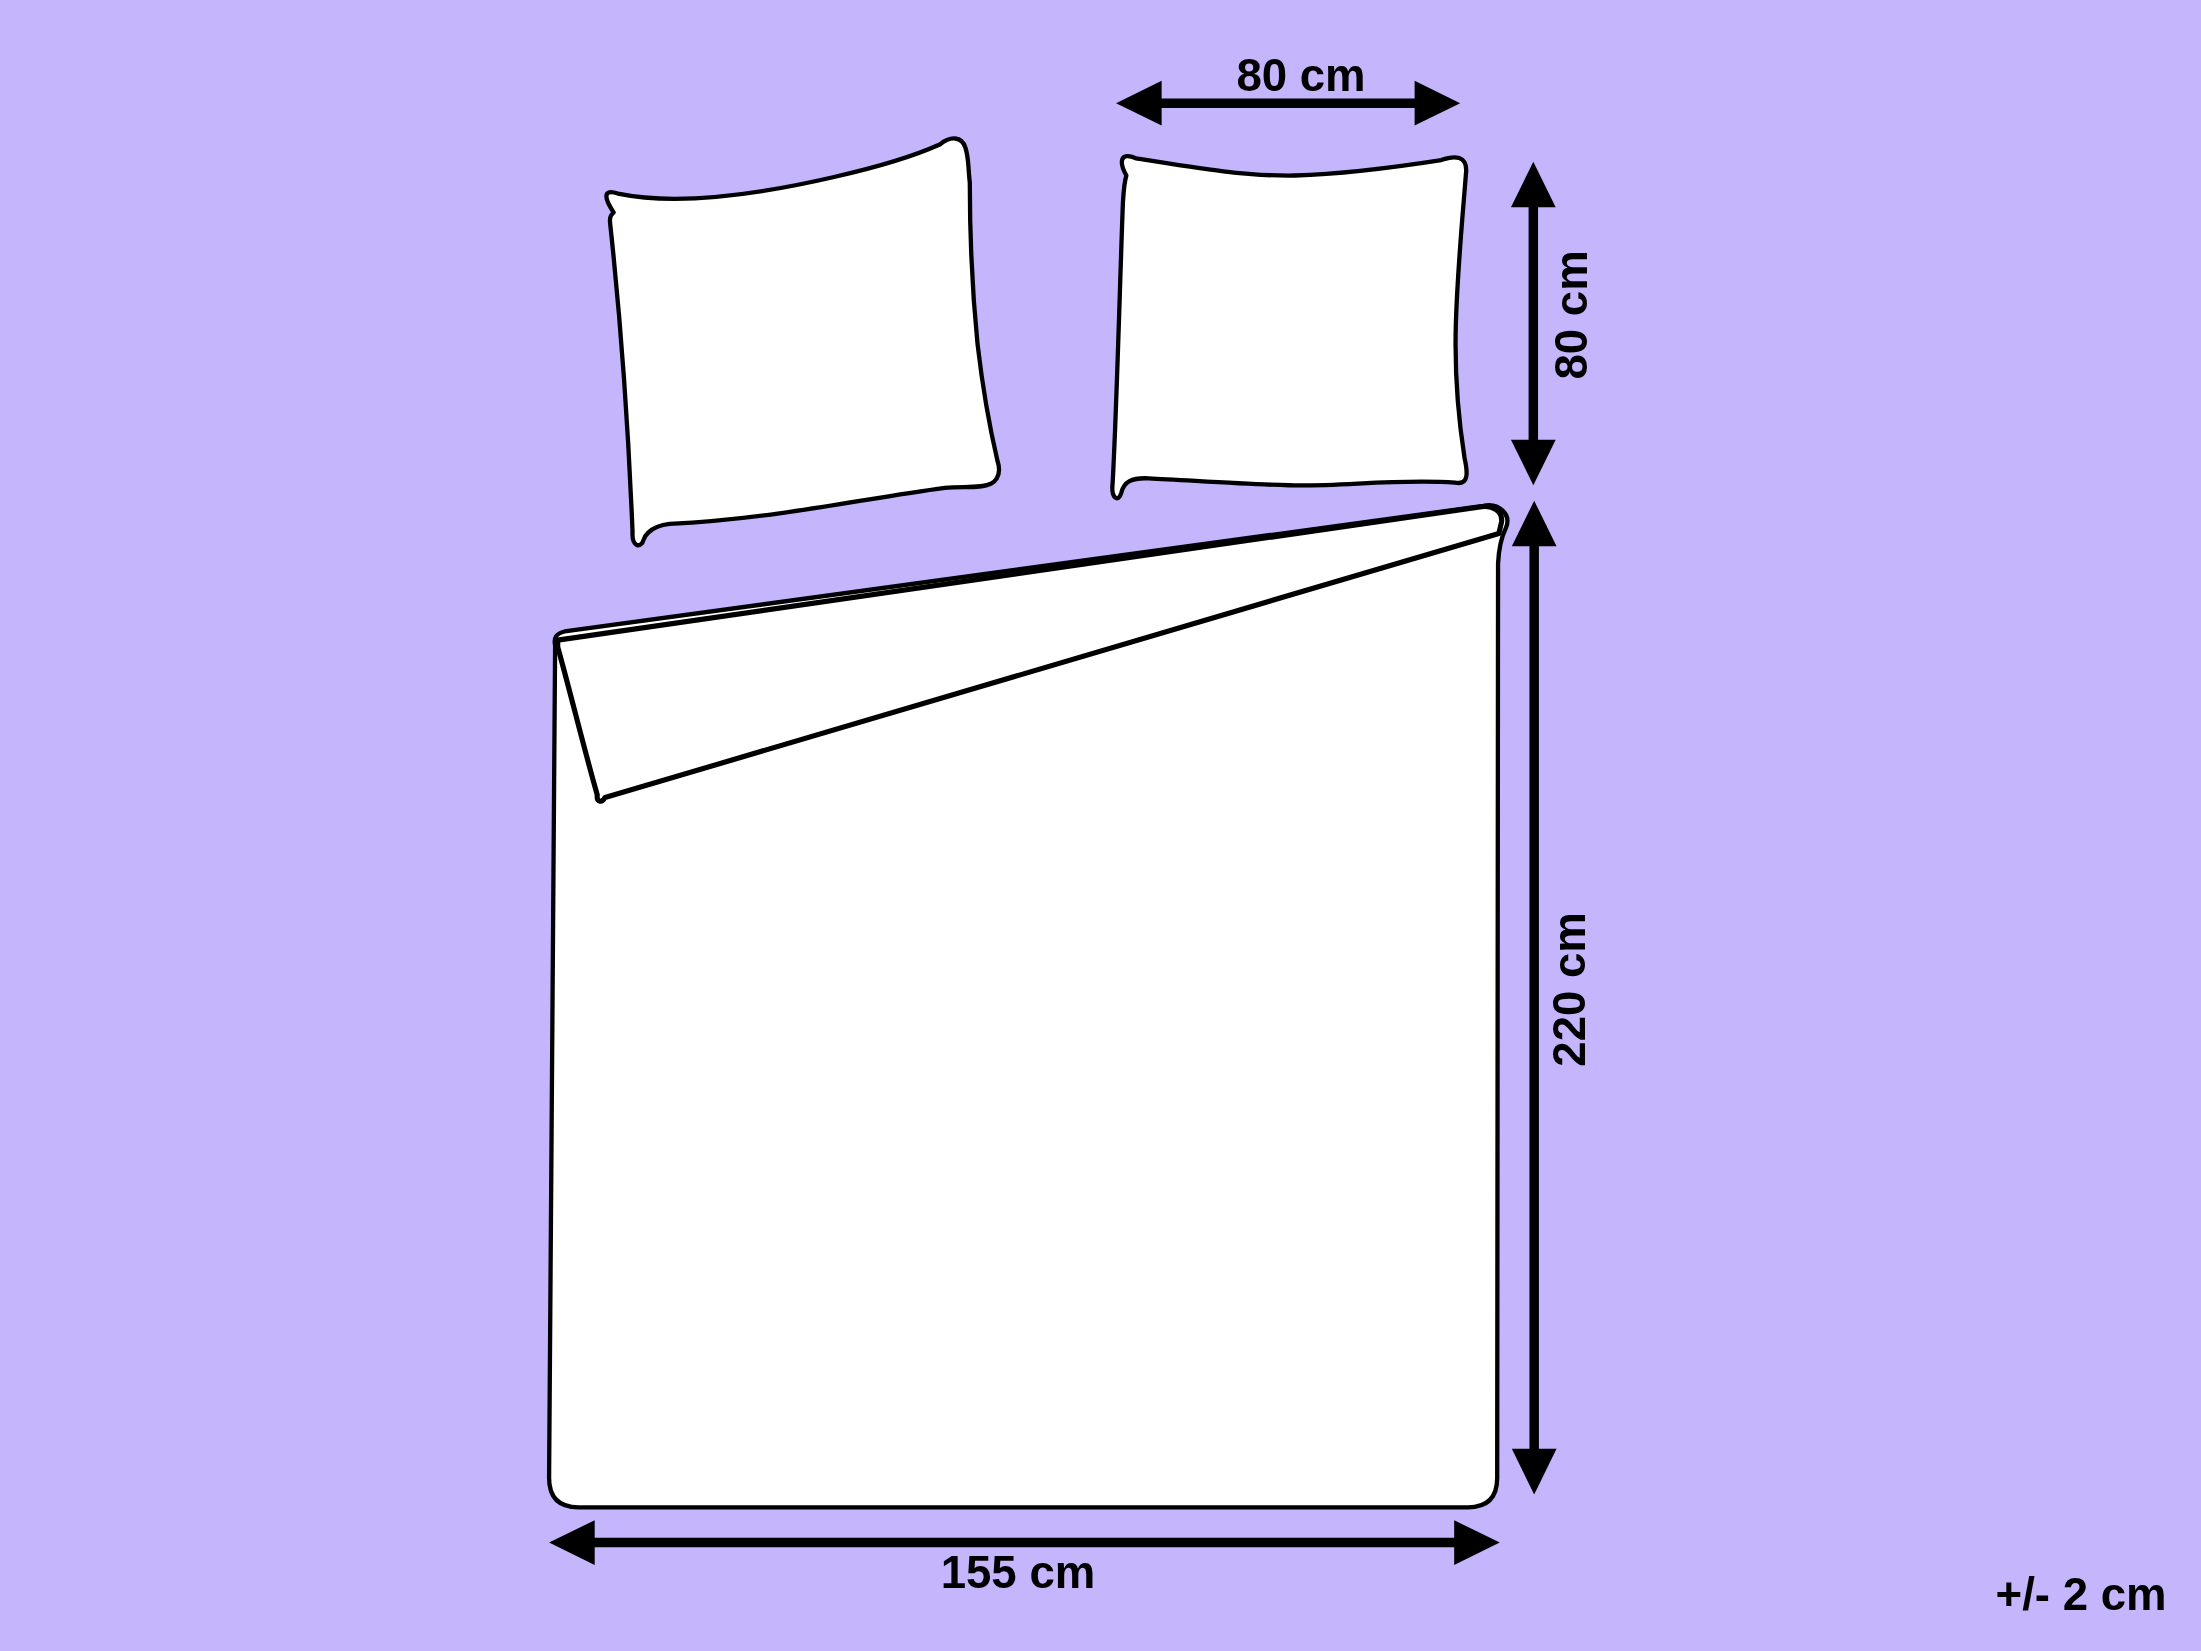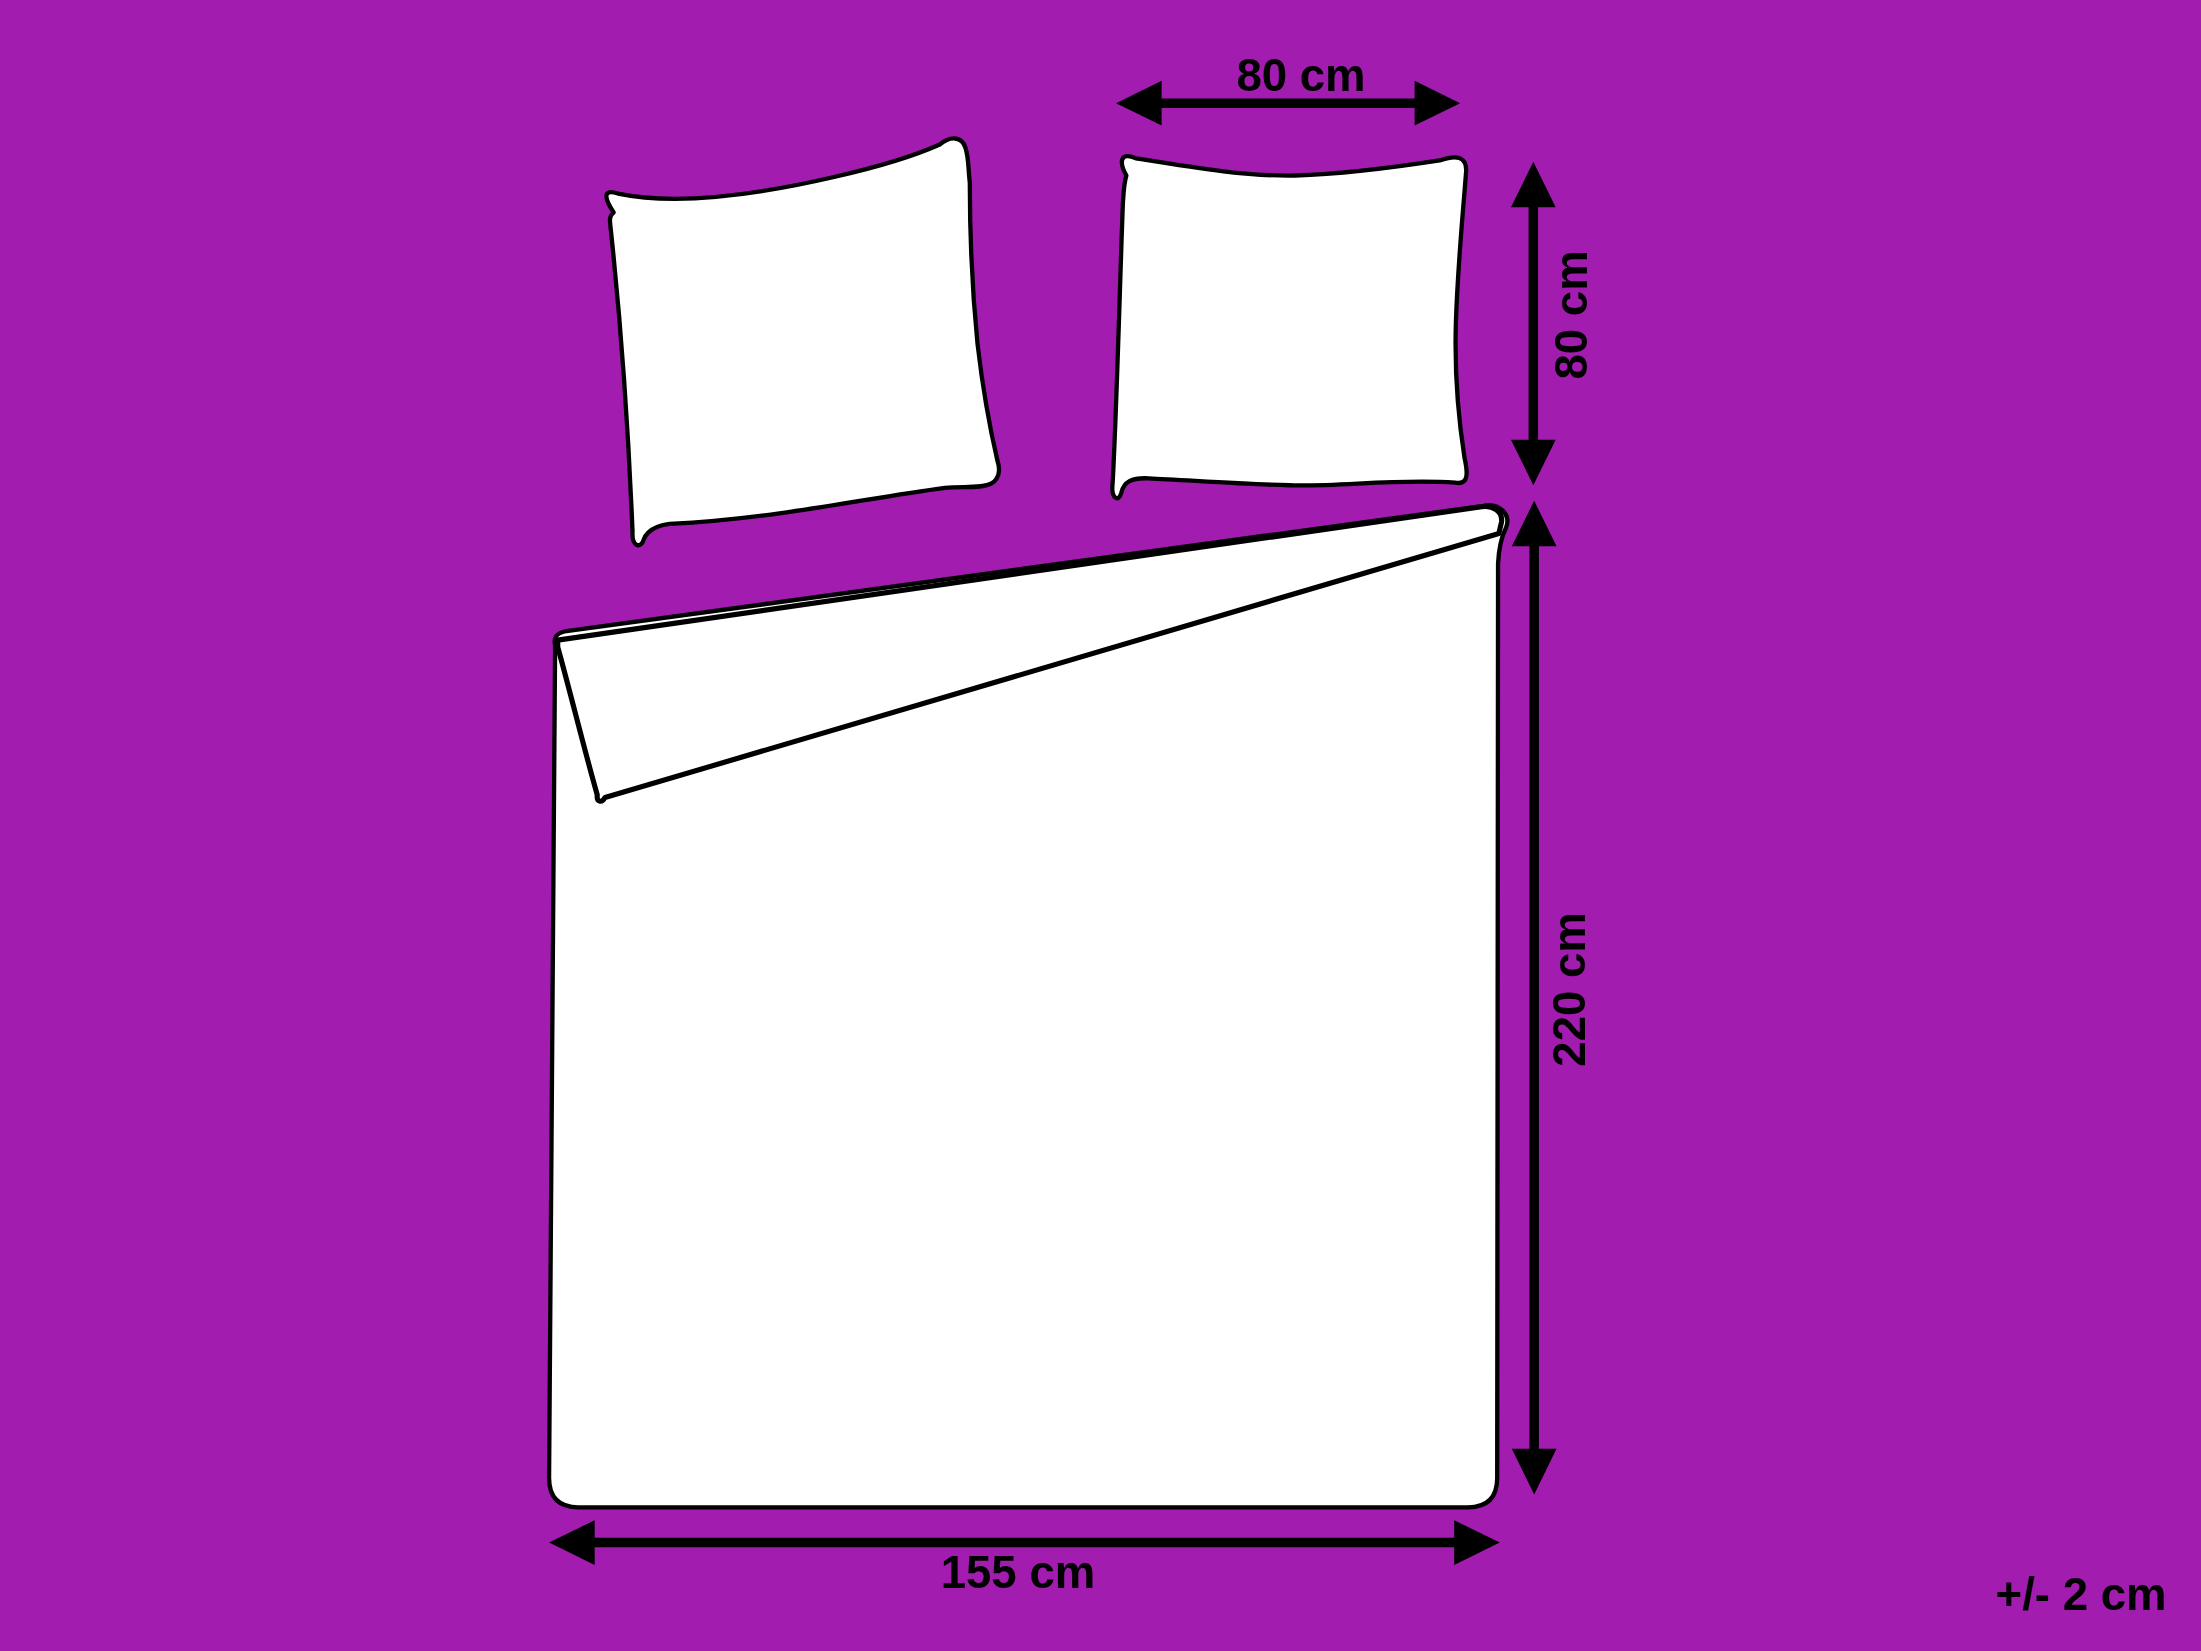--- a/index.html
+++ b/index.html
@@ -4,21 +4,21 @@
 <style>
   html, body {
     margin: 0;
     padding: 0;
     background: #ffffff;
   }
   .stage {
     position: relative;
     width: 2202px;
     height: 1651px;
-    background: #a21caf;
+    background: #c4b5fd;
     overflow: hidden;
   }
   svg { display: block; }
   .outline {
     fill: #ffffff;
     stroke: #000000;
     stroke-width: 5;
     stroke-linejoin: round;
     stroke-linecap: round;
   }

